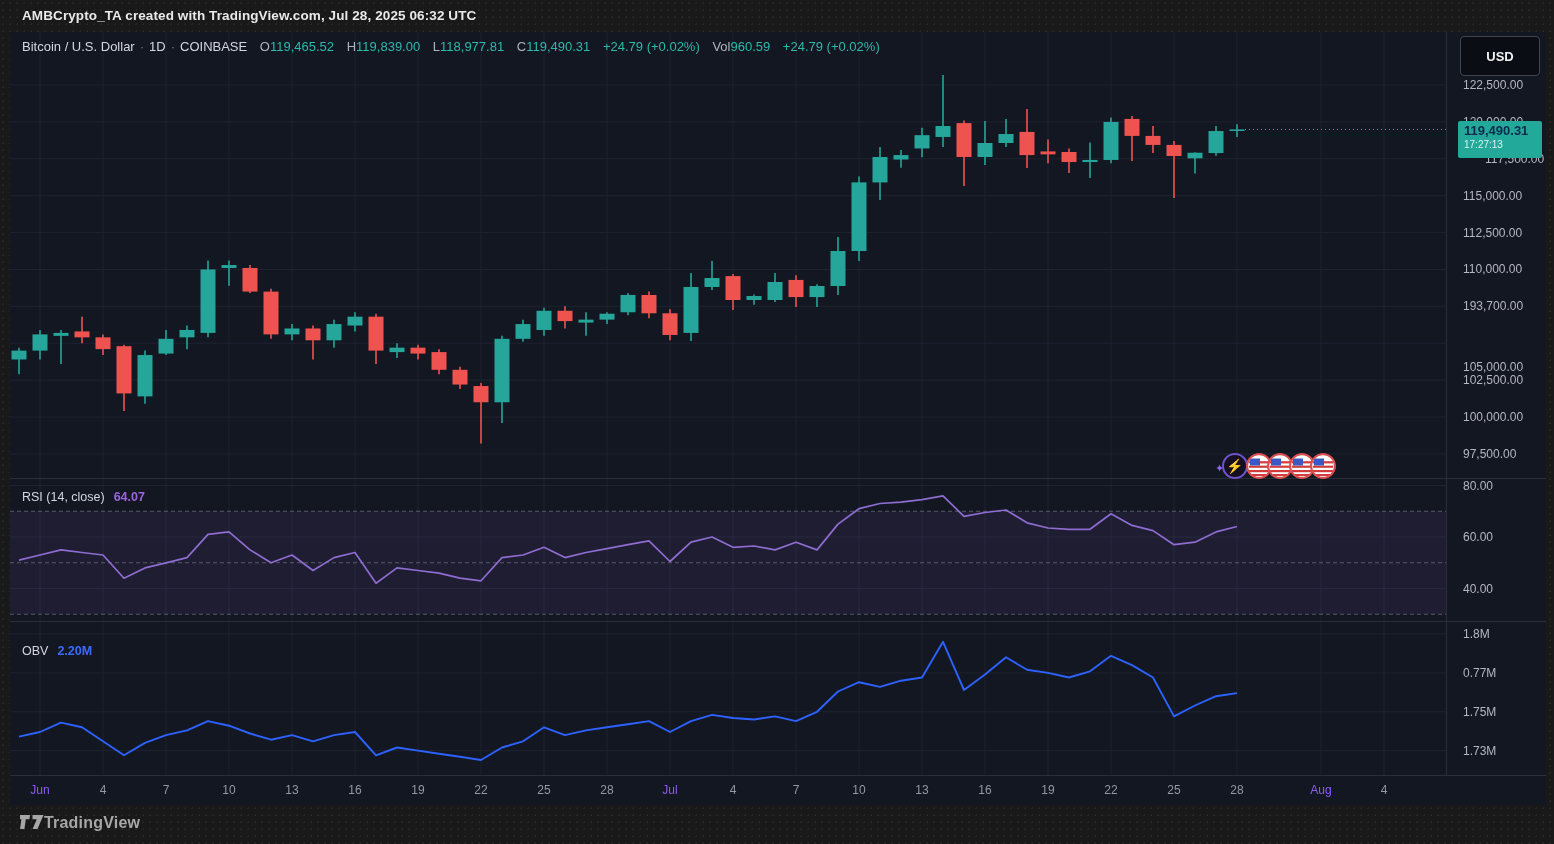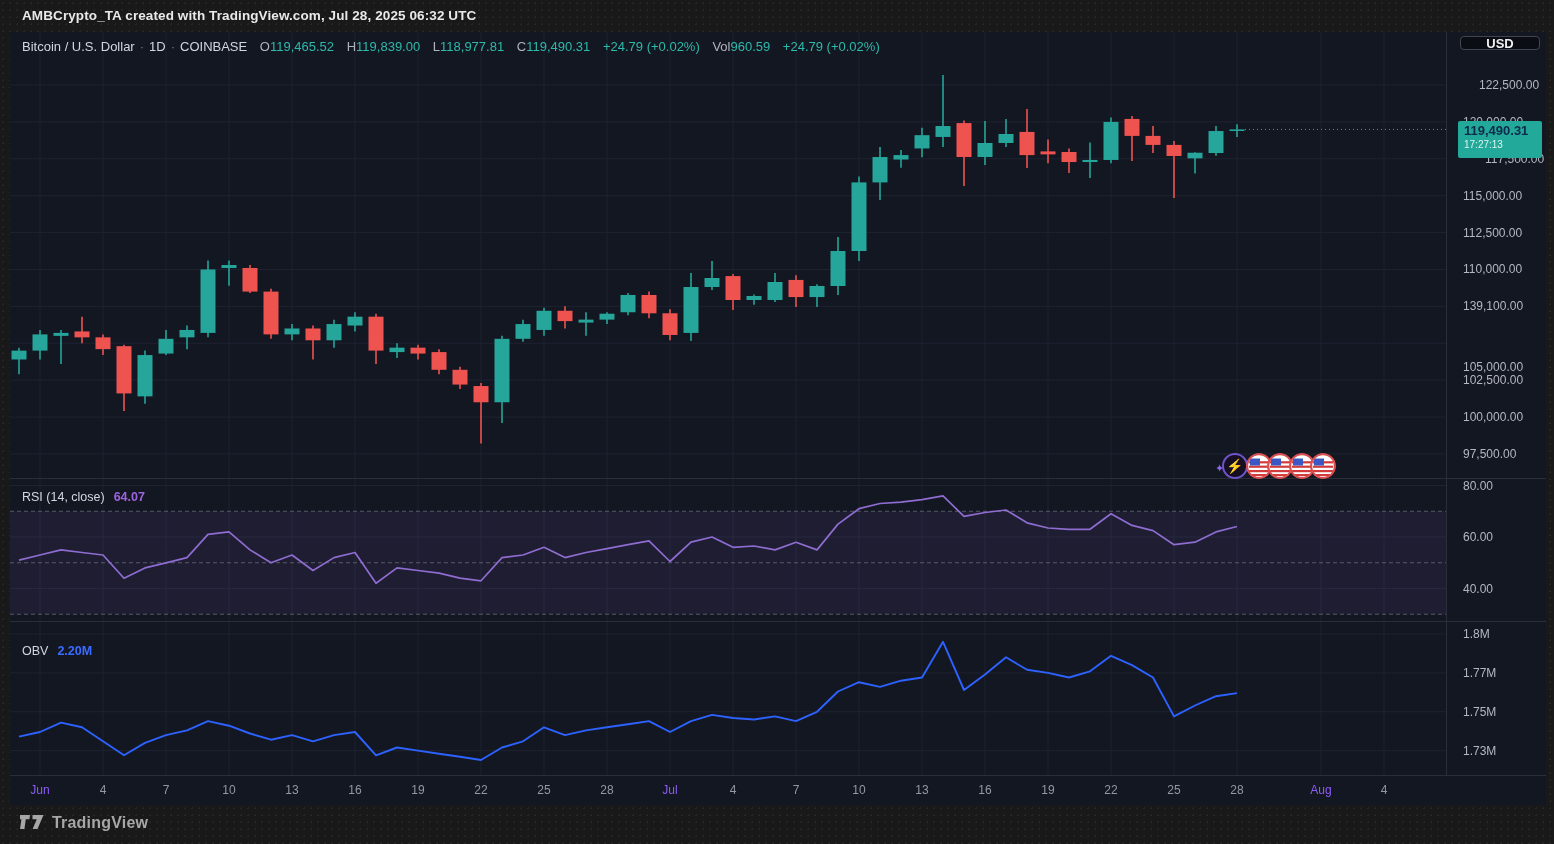--- a/index.html
+++ b/index.html
@@ -24,21 +24,21 @@
   #rsi-svg{top:446px;}
   #obv-svg{top:589px;}
   .sep{position:absolute;left:0;width:1536px;height:1px;background:#2a2e39;}
   .axis-border{position:absolute;left:1436px;top:0;width:1px;height:743px;background:#2a2e39;}
   .time-axis{position:absolute;left:0;top:743px;width:1536px;height:30px;border-top:1px solid #2a2e39;box-sizing:border-box;}
   .time-label{position:absolute;top:7px;transform:translateX(-50%);font-size:12px;color:#9598a1;white-space:nowrap;}
   .time-label.major{color:#8b5cf6;font-weight:normal;}
   .price-axis{position:absolute;left:1437px;top:0;width:99px;height:743px;}
   .ax-label{position:absolute;left:16px;font-size:12px;color:#b4b7c1;white-space:nowrap;}
   .currency-btn{
-    position:absolute;left:13px;top:4px;width:80px;height:14px;
+    position:absolute;left:13px;top:4px;width:80px;height:40px;
     background:#0b0d14;border:1px solid #42454f;border-radius:4px;
     color:#f0f0f0;font-size:13px;font-weight:bold;
     display:flex;align-items:center;justify-content:center;box-sizing:border-box;
   }
   .price-tag{
     position:absolute;left:11px;top:89px;width:84px;height:37px;
     background:#23a99a;border-radius:2px;z-index:5;
     padding:2px 0 0 6px;box-sizing:border-box;line-height:1.25;
   }
   .price-tag .p{color:#0d2b4c;font-size:13px;font-weight:bold;}
@@ -50,21 +50,21 @@
   .legend .sp{display:inline-block;width:9px;}
   .sub-legend{position:absolute;left:12px;font-size:12.5px;color:#d3d6df;white-space:nowrap;z-index:4;}
   #rsi-legend{top:458px;}
   #obv-legend{top:612px;}
   .sub-legend .val{margin-left:9px;font-weight:bold;}
   .events{position:absolute;top:421px;z-index:4;height:27px;}
   .ev{position:absolute;width:26px;height:26px;border-radius:50%;box-sizing:border-box;}
   .ev-crypto{background:#150f21;border:2px solid #6f53c9;color:#8b68e8;font-size:14px;
     display:flex;align-items:center;justify-content:center;}
   .ev-crypto .star{position:absolute;left:-9px;bottom:2px;font-size:11px;color:#8b68e8;}
-  .footer{position:absolute;left:20px;top:814px;display:flex;align-items:center;gap:8px;}
+  .footer{position:absolute;left:20px;top:814px;display:flex;align-items:center;}
   .footer .brand{color:#a7a7a7;font-size:16px;font-weight:bold;letter-spacing:.2px;}
 </style>
 </head>
 <body>
 
 <div class="attribution">AMBCrypto_TA created with TradingView.com, Jul 28, 2025 06:32 UTC</div>
 
 <div class="chart">
 
   <svg id="main-svg" class="panel-svg" width="1436" height="446">
@@ -374,36 +374,36 @@
       <div class="time-label" style="left: 1101px;">22</div>
       <div class="time-label" style="left: 1164px;">25</div>
       <div class="time-label" style="left: 1227px;">28</div>
       <div class="time-label major" style="left: 1311px;">Aug</div>
       <div class="time-label" style="left: 1374px;">4</div>
     </div>
 
   <div class="price-axis" id="price-axis">
     <div class="currency-btn">USD</div>
 
-  <div class="ax-label" style="top: 46px; margin-left: 16px;">122,500.00</div>
+  <div class="ax-label" style="top: 46px;">122,500.00</div>
       <div class="ax-label" style="top: 82.8912px;">120,000.00</div>
       <div class="ax-label" style="top: 119.782px; margin-left: 22px;">117,500.00</div>
       <div class="ax-label" style="top: 156.674px;">115,000.00</div>
       <div class="ax-label" style="top: 193.565px;">112,500.00</div>
       <div class="ax-label" style="top: 230.456px;">110,000.00</div>
-      <div class="ax-label" style="top: 267.347px;">139,100.00</div>
+      <div class="ax-label" style="top: 267.347px;">193,700.00</div>
       <div class="ax-label" style="top: 304.239px; margin-top: 24px;">105,000.00</div>
       <div class="ax-label" style="top: 341.13px;">102,500.00</div>
       <div class="ax-label" style="top: 378.021px;">100,000.00</div>
       <div class="ax-label" style="top: 414.913px;">97,500.00</div>
       <div class="ax-label" style="top: 446.5px;">80.00</div>
       <div class="ax-label" style="top: 498px;">60.00</div>
       <div class="ax-label" style="top: 549.5px;">40.00</div>
       <div class="ax-label" style="top: 595px;">1.8M</div>
-      <div class="ax-label" style="top: 633.875px;">1.77M</div>
+      <div class="ax-label" style="top: 633.875px;">0.77M</div>
       <div class="ax-label" style="top: 672.75px;">1.75M</div>
       <div class="ax-label" style="top: 711.625px;">1.73M</div>
       <div class="price-tag">
       <div class="p">119,490.31</div>
       <div class="cd">17:27:13</div>
     </div>
     </div>
 </div>
 
 <div class="footer">

